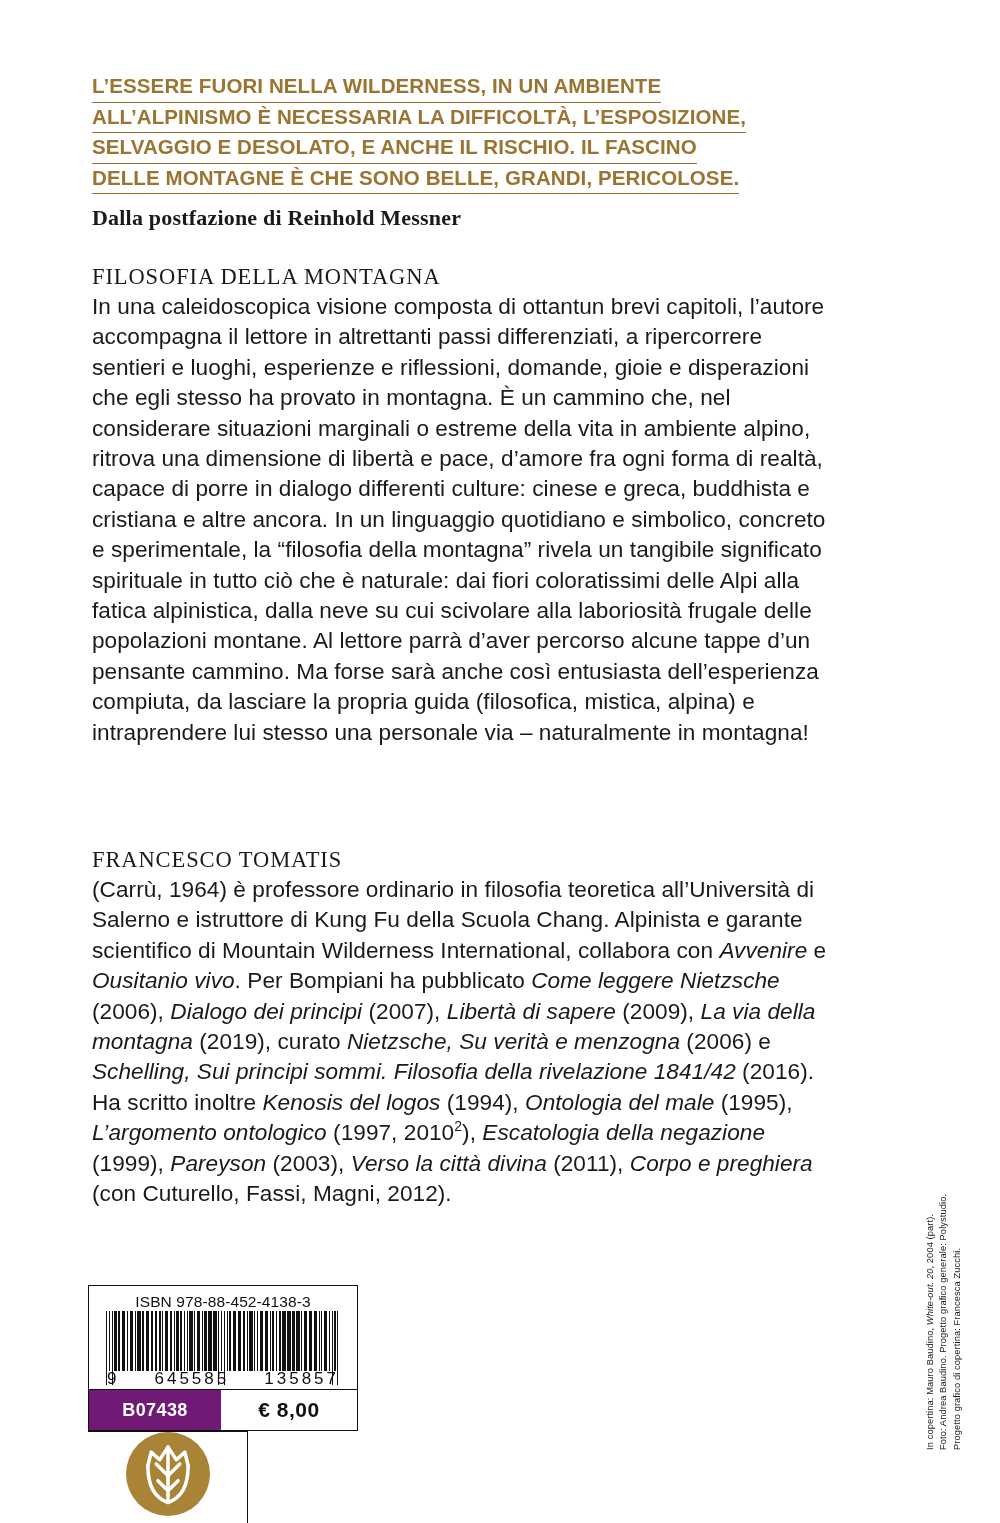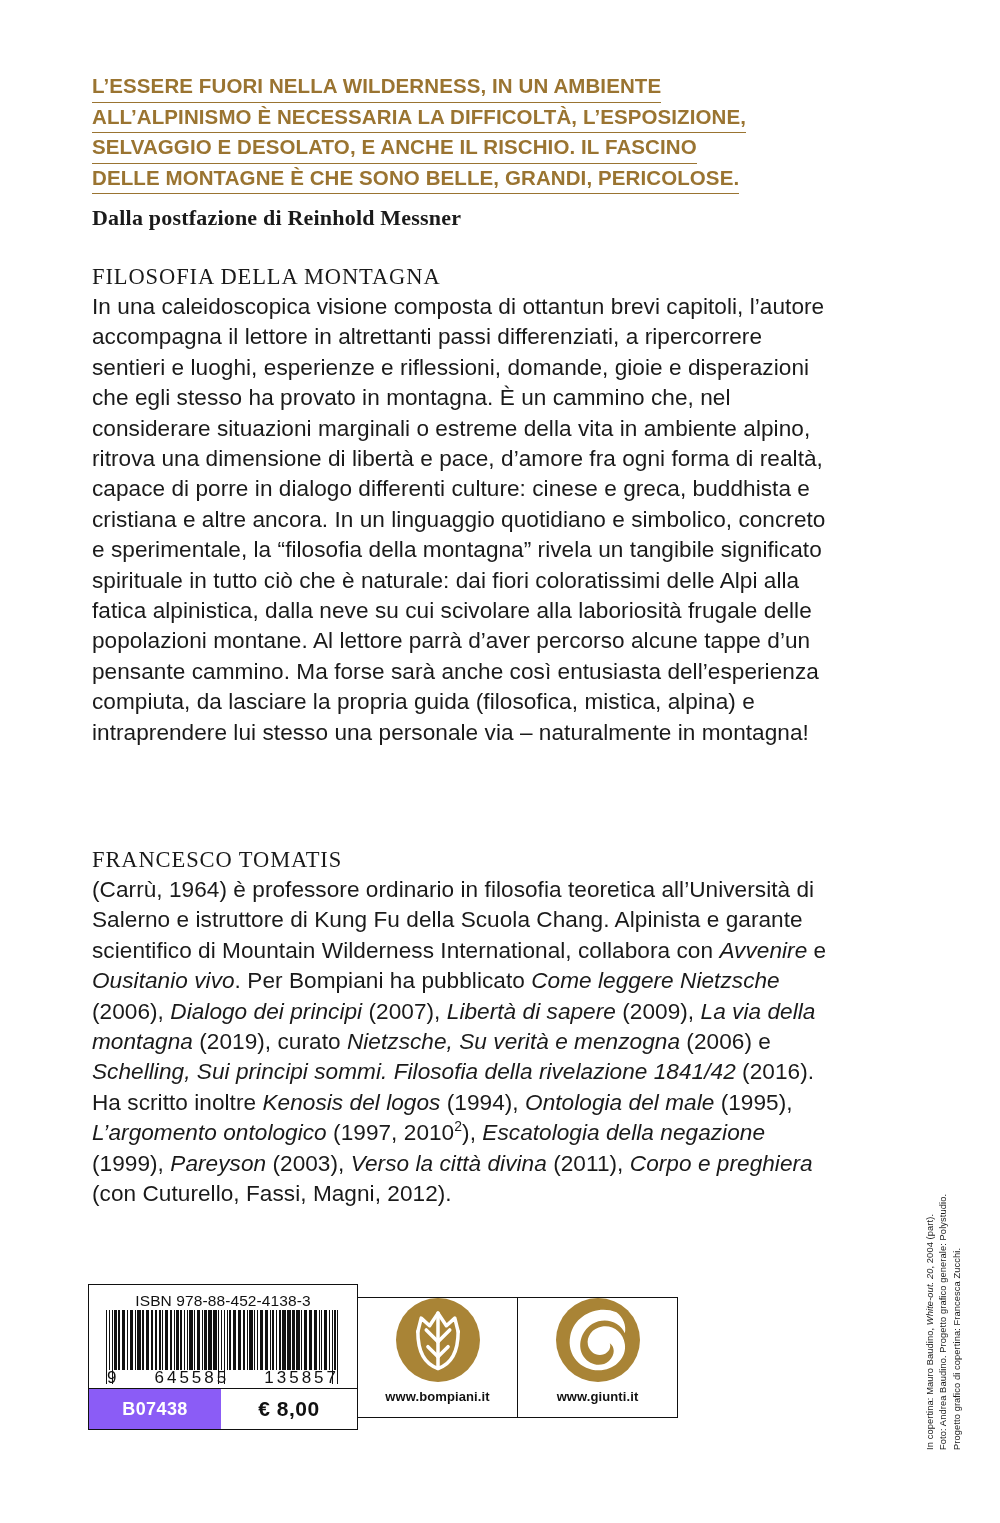--- a/index.html
+++ b/index.html
@@ -94,22 +94,23 @@
     vertical-align: super;
     line-height: 0;
   }
 
   
   .bottom-bar {
     position: absolute;
     left: 88px;
     top: 1285px;
     display: flex;
-    align-items: center;
+    align-items: flex-start;
     height: 144px;
+    flex-direction: column;
   }
   .cell {
     border: 1.6px solid #111;
     box-sizing: border-box;
     background: #fff;
     position: relative;
   }
 
   
   .cell-barcode {
@@ -165,21 +166,21 @@
     justify-content: space-between;
     padding: 0 1px;
     box-sizing: border-box;
   }
   .price-row {
     display: flex;
     height: 40px;
     border-top: 1.6px solid #111;
   }
   .code-box {
-    background: #8b5cf6;
+    background: #701a75;
     color: #fff;
     flex: 0 0 132px;
     display: flex;
     align-items: center;
     justify-content: center;
     font-family: "Liberation Sans", "DejaVu Sans", sans-serif;
     font-weight: bold;
     font-size: 18px;
     letter-spacing: 0.4px;
   }

